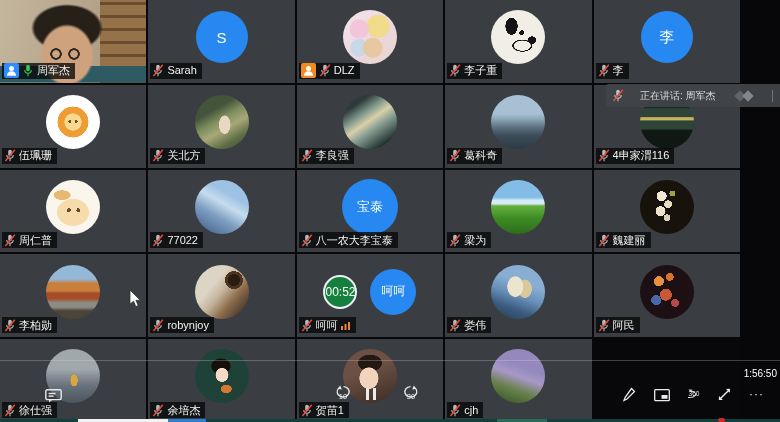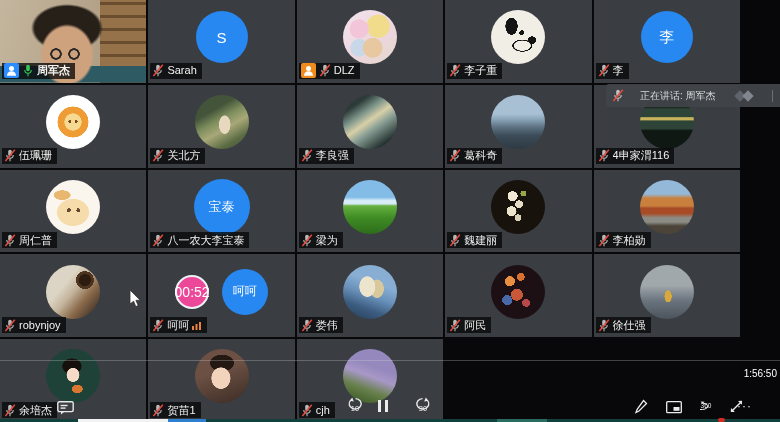--- a/index.html
+++ b/index.html
@@ -4,33 +4,33 @@
 <style>
   html,body{margin:0;padding:0;background:#000;}
   *{box-sizing:border-box;}
   .stage{position:relative;width:780px;height:422px;background:#070709;overflow:hidden;
          font-family:"Liberation Sans","DejaVu Sans",sans-serif;}
   .grid{position:absolute;left:0;top:0;width:740px;height:422px;display:grid;
         grid-template-columns:repeat(5,1fr);grid-template-rows:repeat(5,1fr);
         gap:2px;background:#08080a;}
   .right-strip{position:absolute;left:740px;top:0;width:40px;height:422px;background:#070709;}
   .tile{position:relative;background:#3a3d41;overflow:hidden;}
-  .tile.active{outline:2px solid #23a55a;outline-offset:-2px;font-weight:bold;}
+  .tile.active{outline:2px solid #23a55a;outline-offset:-2px;}
 
   
   .avatar{position:absolute;left:50%;top:45%;transform:translate(-50%,-50%);
           width:54px;height:54px;border-radius:50%;background:#666;}
   .center-wrap{position:absolute;inset:0;display:flex;align-items:center;justify-content:center;
                gap:13px;padding-bottom:8px;}
   .circle{width:52px;height:52px;border-radius:50%;background:#2688f0;color:#fff;
           display:flex;align-items:center;justify-content:center;font-size:15px;}
   .circle.multi{width:56px;height:56px;font-size:13px;}
   .circle.with-timer{width:46px;height:46px;font-size:12px;}
-  .timer{width:34px;height:34px;border-radius:50%;background:#ec4899;border:2px solid #edf1f5;
-         color:#fff;font-size:14px;display:flex;align-items:center;justify-content:center;}
+  .timer{width:34px;height:34px;border-radius:50%;background:#15803d;border:2px solid #edf1f5;
+         color:#fff;font-size:12px;display:flex;align-items:center;justify-content:center;}
 
   
   .name-label{position:absolute;left:2px;bottom:4px;display:flex;align-items:center;gap:3px;
               background:rgba(8,8,8,0.78);color:#f2f2f2;font-size:11px;line-height:15px;
               height:16px;padding:0 5px 0 2px;white-space:nowrap;max-width:96%;}
   .name-label .nm{overflow:hidden;text-overflow:ellipsis;}
 
   
   .vart{position:absolute;inset:0;background-repeat:no-repeat;}
   .video-zhou{
@@ -123,21 +123,21 @@
     linear-gradient(160deg,#6c5044 0 40%,#3c2c24);}
   .av-lavender{background:linear-gradient(200deg,#9488bc 0 35%,#a898c8 50%,#68804c 70%,#44602c 90%);}
 
   
   .banner{position:absolute;left:606px;top:84px;height:23px;display:flex;align-items:center;gap:16px;
           background:rgba(64,68,73,0.95);border-radius:3px;padding:0 6px;z-index:7;color:#d6d9db;
           font-size:10px;white-space:nowrap;}
   .banner .vdiv{width:1px;height:12px;background:#6b7076;}
 
   
-  .ctl{position:absolute;z-index:8;background:none;border:none;padding:0;margin:12px;
+  .ctl{position:absolute;z-index:8;background:none;border:none;padding:0;margin:0;
        display:flex;align-items:center;justify-content:center;cursor:default;}
   .timestamp{position:absolute;right:3px;top:368px;color:#fff;font-size:10px;z-index:8;}
   .more-dots{position:absolute;right:16px;top:387px;color:#e8e8e8;font-size:12px;letter-spacing:1px;z-index:8;}
   .thin-line{position:absolute;left:0;top:360px;width:780px;height:1px;background:rgba(220,220,220,0.28);z-index:6;}
 
   
   .progress-track{position:absolute;left:0;top:419px;width:780px;height:3px;background:#12403c;z-index:9;}
   .seg{position:absolute;top:0;height:3px;}
   .seg.white{left:78px;width:90px;background:#f2f2f2;}
   .seg.blue{left:168px;width:38px;background:#2e7fd0;}
@@ -290,20 +290,32 @@
           <svg width="12" height="13" viewBox="0 0 12 13">
             <rect x="4.2" y="0.8" width="3.6" height="6.4" rx="1.8" fill="#b8b8b8"></rect>
             <path d="M2.8,6 a3.2,3.2 0 0 0 6.4,0" fill="none" stroke="#b8b8b8" stroke-width="1.1"></path>
             <line x1="6" y1="9.6" x2="6" y2="12.2" stroke="#b8b8b8" stroke-width="1.1"></line>
             <line x1="1.4" y1="12" x2="10.8" y2="0.8" stroke="#e8493c" stroke-width="1.5"></line>
           </svg>
           <span class="nm">周仁普</span>
         </div>
       </div>
       <div class="tile">
+        <div class="avatar av-sky"></div>
+        <div class="name-label">
+          <svg width="12" height="13" viewBox="0 0 12 13">
+            <rect x="4.2" y="0.8" width="3.6" height="6.4" rx="1.8" fill="#b8b8b8"></rect>
+            <path d="M2.8,6 a3.2,3.2 0 0 0 6.4,0" fill="none" stroke="#b8b8b8" stroke-width="1.1"></path>
+            <line x1="6" y1="9.6" x2="6" y2="12.2" stroke="#b8b8b8" stroke-width="1.1"></line>
+            <line x1="1.4" y1="12" x2="10.8" y2="0.8" stroke="#e8493c" stroke-width="1.5"></line>
+          </svg>
+          <span class="nm">77022</span>
+        </div>
+      </div>
+      <div class="tile">
         <div class="center-wrap">
           <div class="circle multi">宝泰</div>
         </div>
         <div class="name-label">
           <svg width="12" height="13" viewBox="0 0 12 13">
             <rect x="4.2" y="0.8" width="3.6" height="6.4" rx="1.8" fill="#b8b8b8"></rect>
             <path d="M2.8,6 a3.2,3.2 0 0 0 6.4,0" fill="none" stroke="#b8b8b8" stroke-width="1.1"></path>
             <line x1="6" y1="9.6" x2="6" y2="12.2" stroke="#b8b8b8" stroke-width="1.1"></line>
             <line x1="1.4" y1="12" x2="10.8" y2="0.8" stroke="#e8493c" stroke-width="1.5"></line>
           </svg>

